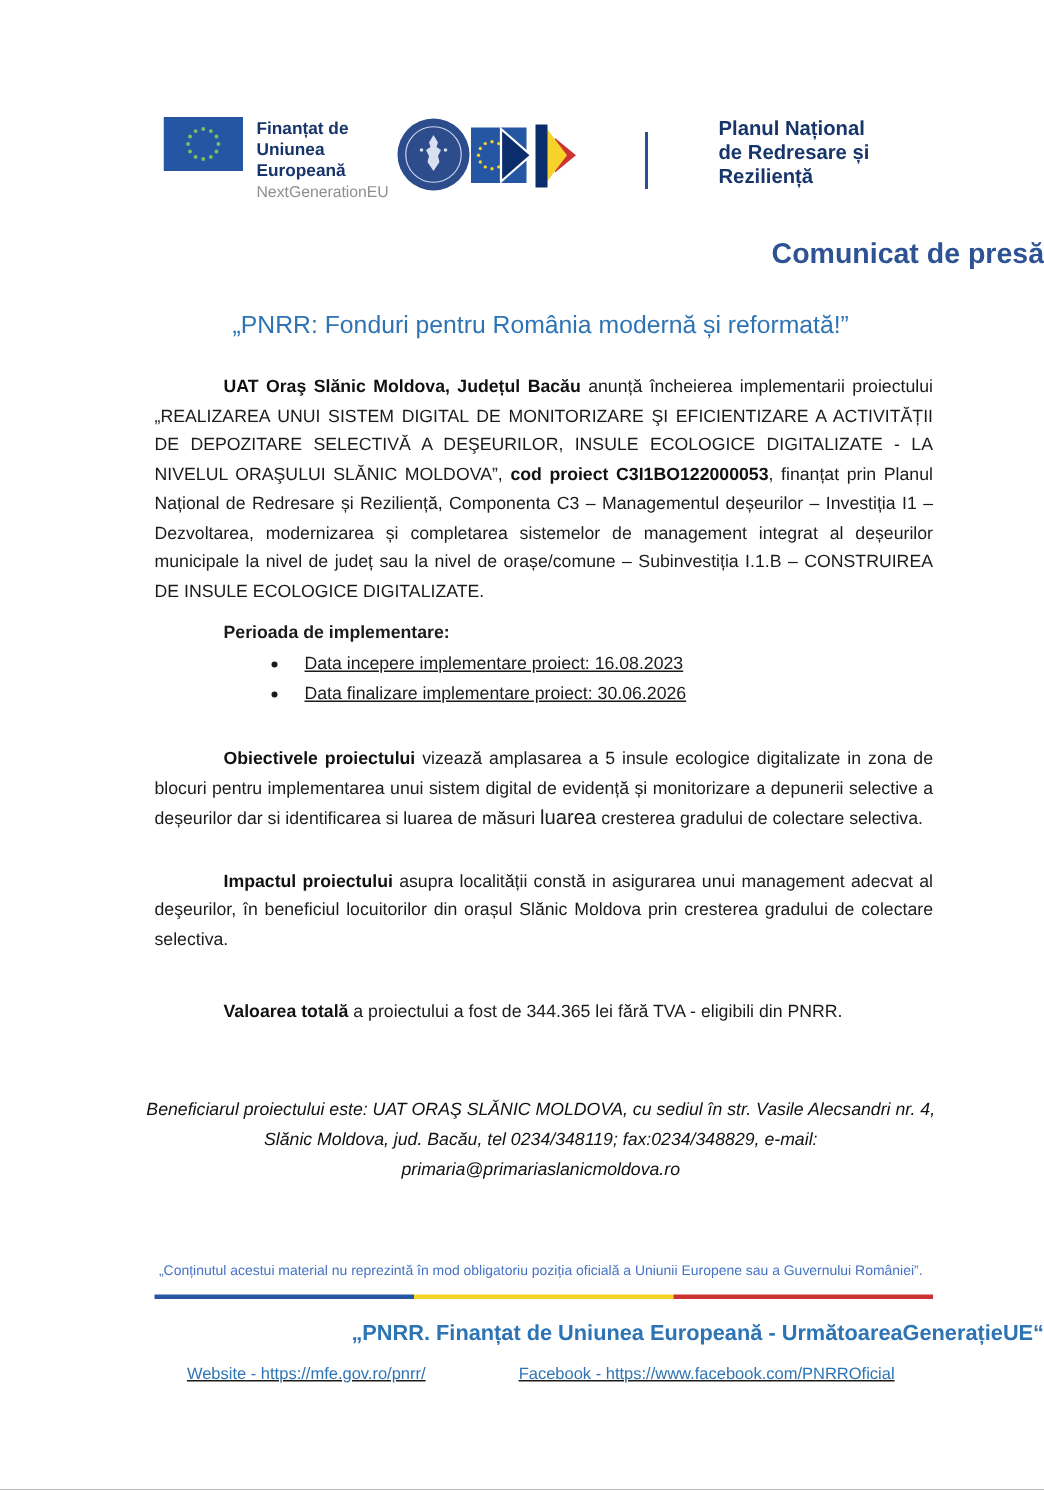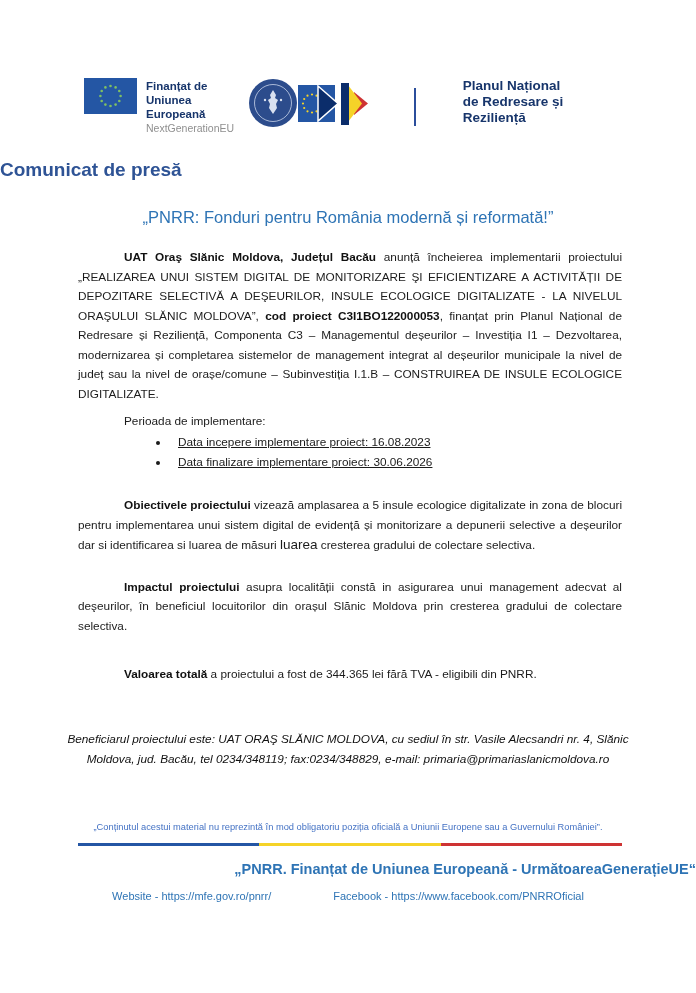--- a/index.html
+++ b/index.html
@@ -1,52 +1,52 @@
 <!DOCTYPE html>
 <html><head>
 <meta charset="utf-8">
 <style>
   * { margin:0; padding:0; box-sizing:border-box; }
   html,body { background:#888; }
   .page {
     width:696px; height:993px; margin:0 auto; background:#ffffff;
     font-family:"Liberation Sans", sans-serif; color:#1b1b1b;
-    position:relative; overflow:hidden;
+    position:relative; overflow:hidden;padding-left:25px;
   }
   
   .header {
     padding:78px 78px 0 84px;
     display:flex; align-items:flex-start; justify-content:space-between;
   }
   .eu-logo { display:flex; align-items:flex-start; }
   .eu-logo svg { display:block; }
   .eu-logo-text { margin-left:9px; padding-top:1px; }
   .eu-logo-text .l1, .eu-logo-text .l2 {
     font-weight:bold; color:#17356B; font-size:11.5px; line-height:14px;
   }
   .eu-logo-text .l3 { color:#8f8f8f; font-size:10.5px; line-height:15px; }
   .gov-logo { margin-top:0px; }
   .pnrr-logo { display:flex; align-items:flex-end;gap:40px; }
   .pnrr-logo svg { display:block; }
   .pnrr-divider { width:2px; height:38px; background:#2B4E9B; margin:0 7px 0 6px; }
   .pnrr-text { font-weight:bold; color:#17356B; font-size:13.5px; line-height:16px; letter-spacing:0; }
   
   .title {
-    margin-top:23px; text-align:left;
+    margin-top:23px; text-align:right;
     font-size:19px; font-weight:bold; color:#2E5395;
   }
   .subtitle {
     margin-top:27px; text-align:center;
     font-size:16.5px; color:#2E74B5;
   }
   
   .body-text { margin:0 74px 0 78px; font-size:11.8px; line-height:19.5px; text-align:justify; }
   .p1 { margin-top:21px; text-indent:46px; }
   b.ink { font-weight:bold; color:#111; }
-  .period-heading { margin:8px 74px 0 124px; font-weight:normal; font-size:11.8px; line-height:19px; }
+  .period-heading { margin:8px 74px 0 124px; font-weight:bold; font-size:11.8px; line-height:19px; }
   ul.bullets { margin:1px 74px 0 170px; list-style:disc; }
   ul.bullets li { font-size:11.8px; line-height:20px; padding-left:8px;text-decoration:underline; }
   .p-obj { margin-top:24px; text-indent:46px; }
   .obj-large { font-size:13.5px; }
   .p-impact { margin-top:22px; text-indent:46px; }
   .p-value { margin-top:29px; text-indent:46px; }
   .beneficiary {
     margin:44px 60px 0 60px; font-style:italic; text-align:center;
     font-size:11.8px; line-height:20px; color:#111;
   }
@@ -54,21 +54,21 @@
   .disclaimer {
     margin-top:53px; text-align:center;
     font-size:9.3px; color:#4472C4;
   }
   .tricolor { margin:11px 74px 0 78px; height:3px; display:flex; }
   .tricolor .seg { flex:1; height:3px; }
   .slogan {
     margin-top:15px; text-align:right; font-weight:bold;
     font-size:14.5px; color:#2E74B5;
   }
-  .links { margin-top:13px; display:flex; justify-content:center; gap:62px; }
+  .links { margin-top:13px; display:flex; justify-content:center; gap:62px;text-decoration:underline; }
   .links a { font-size:11px; color:#2E74B5; text-decoration:none; }
 </style>
 </head>
 <body>
 
 <div class="page">
 
   <div class="header">
 
     <div class="eu-logo">

